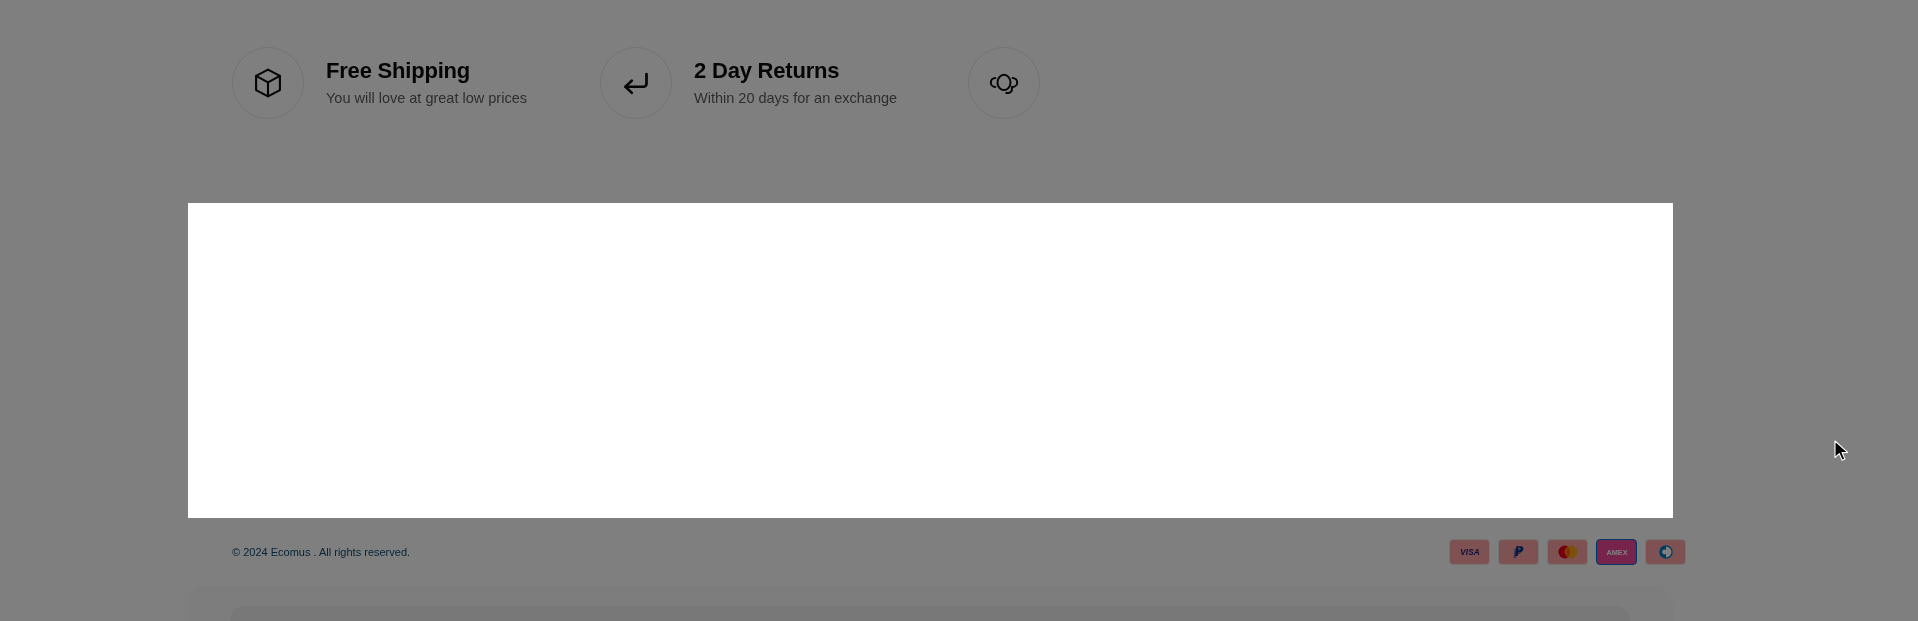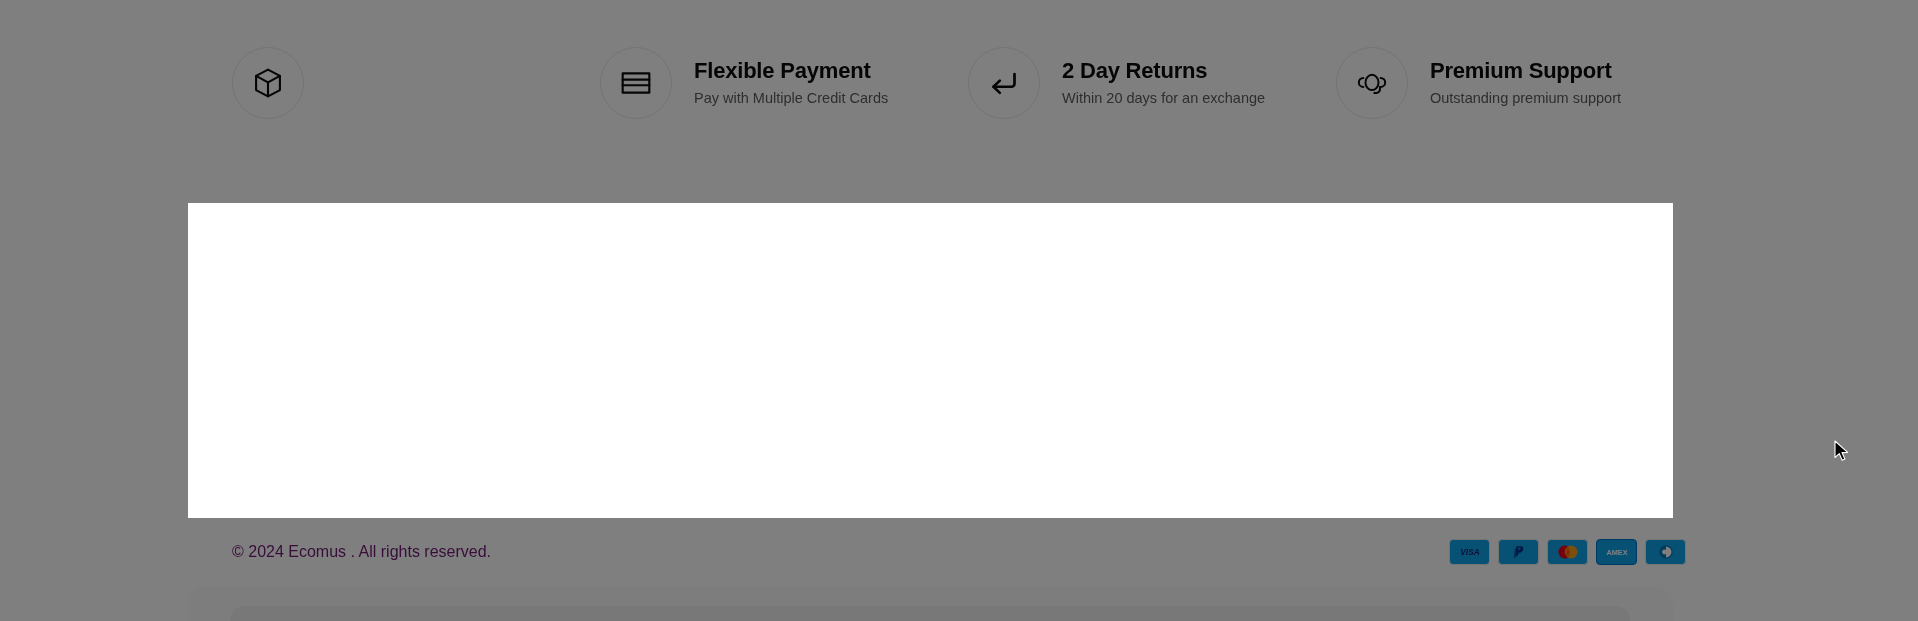--- a/index.html
+++ b/index.html
@@ -200,26 +200,26 @@
   .bottom-bar {
     position: absolute;
     left: 0; top: 518px;
     width: 1918px;
     height: 68px;
     display: flex;
     align-items: center;
     justify-content: space-between;
     padding: 0 232px;
   }
-  .copyright { font-size: 16px; color: #701a75; }
+  .copyright { font-size: 11px; color: #0c4a6e; }
   .payments { display: flex; gap: 8px; align-items: center; }
   .pay-card {
     width: 41px; height: 26px;
     border-radius: 4px;
-    background: #0ea5e9;
+    background: #fca5a5;
     border: 1px solid #e8e8e8;
     display: flex;
     align-items: center;
     justify-content: center;
     overflow: hidden;
   }
   .pay-card svg { display: block; }
 
   
   .next-section {
@@ -276,35 +276,26 @@
   <div class="feature-strip">
 
     <div class="feature-item">
       <div class="feature-circle">
         <svg width="34" height="34" viewBox="0 0 24 24" fill="none" stroke="#0a0a0a" stroke-width="1.5" stroke-linecap="round" stroke-linejoin="round">
           <path d="M12 2.6 20.4 7v10L12 21.4 3.6 17V7z"></path>
           <path d="M3.6 7 12 11.6 20.4 7"></path>
           <path d="M12 11.6v9.8"></path>
         </svg>
       </div>
-    </div>
-
-    <div class="feature-item">
-      <div class="feature-circle">
-        <svg width="34" height="34" viewBox="0 0 24 24" fill="none" stroke="#0a0a0a" stroke-width="1.5" stroke-linecap="round" stroke-linejoin="round">
-          <rect x="2.6" y="5.2" width="18.8" height="13.6"></rect>
-          <path d="M2.6 9.6h18.8"></path>
-          <path d="M2.6 13.6h18.8"></path>
-        </svg>
-      </div>
       <div class="feature-text">
-        <div class="feature-title">Flexible Payment</div>
-        <div class="feature-sub">Pay with Multiple Credit Cards</div>
-      </div>
-    </div>
+        <div class="feature-title">Free Shipping</div>
+        <div class="feature-sub">You will love at great low prices</div>
+      </div>
+    </div>
+
 
     <div class="feature-item">
       <div class="feature-circle">
         <svg width="36" height="36" viewBox="0 0 24 24" fill="none" stroke="#0a0a0a" stroke-width="1.8" stroke-linecap="round" stroke-linejoin="round">
           <path d="M19 6v6.5a2 2 0 0 1-2 2H5"></path>
           <path d="M9.2 10.4 5 14.5l4.2 4.1"></path>
         </svg>
       </div>
       <div class="feature-text">
         <div class="feature-title">2 Day Returns</div>
@@ -314,24 +305,20 @@
 
     <div class="feature-item">
       <div class="feature-circle">
         <svg width="34" height="34" viewBox="0 0 24 24" fill="none" stroke="#0a0a0a" stroke-width="1.4" stroke-linecap="round" stroke-linejoin="round">
           <ellipse cx="12" cy="11.6" rx="4.6" ry="5.4"></ellipse>
           <path d="M5.9 8.4a1.6 1.6 0 0 0 0 6.4"></path>
           <path d="M18.1 8.4a1.6 1.6 0 0 1 0 6.4"></path>
           <path d="M17.6 14.8v1.8a2.4 2.4 0 0 1-2.4 2.4h-1.6"></path>
         </svg>
       </div>
-      <div class="feature-text">
-        <div class="feature-title">Premium Support</div>
-        <div class="feature-sub">Outstanding premium support</div>
-      </div>
     </div>
 
   </div>
 
   <div class="footer-card">
 
     <div class="col-address">
       <div class="addr-line">Address:1234</div>
       <div class="addr-line">Fashion Street, Suite 567,New York, NY</div>
       <div class="addr-line">Email:info@fashionshop.com</div>
@@ -441,21 +428,21 @@
             <path d="M5.4 6.6h6.3c3 0 4.6 1.6 4.1 4.3-.5 2.8-2.8 4.3-5.7 4.3h-2l-.8 5.9H3.9L5.4 6.6z" opacity="0.55"></path>
           </svg>
       </div>
       <div class="pay-card">
         <svg width="28" height="16" viewBox="0 0 34 20">
           <circle cx="13" cy="10" r="8" fill="#EB001B"></circle>
           <circle cx="21" cy="10" r="8" fill="#F79E1B"></circle>
           <path d="M17 4.1a8 8 0 0 0 0 11.8 8 8 0 0 0 0-11.8z" fill="#FF5F00"></path>
         </svg>
       </div>
-      <div class="pay-card" style="background:#0ea5e9;border-color:#006FCF;">
+      <div class="pay-card" style="background:#ec4899;border-color:#006FCF;">
         <svg width="34" height="12" viewBox="0 0 44 14">
             <text x="22" y="11" font-family="Liberation Sans, sans-serif" font-size="9.5" font-weight="bold" fill="#ffffff" text-anchor="middle">AMEX</text>
           </svg>
       </div>
       <div class="pay-card">
         <svg width="20" height="16" viewBox="0 0 24 20">
           <circle cx="12" cy="10" r="8.4" fill="#0079BE"></circle>
           <path d="M12 3.2a6.8 6.8 0 0 1 0 13.6V3.2z" fill="#ffffff"></path>
           <circle cx="10.2" cy="10" r="3.1" fill="#ffffff"></circle>
         </svg>

